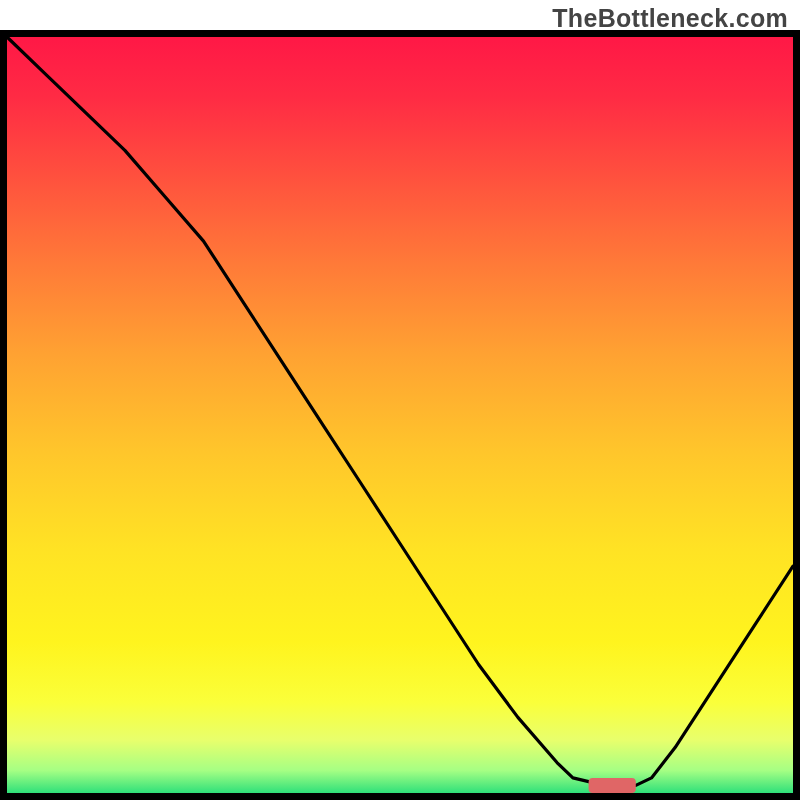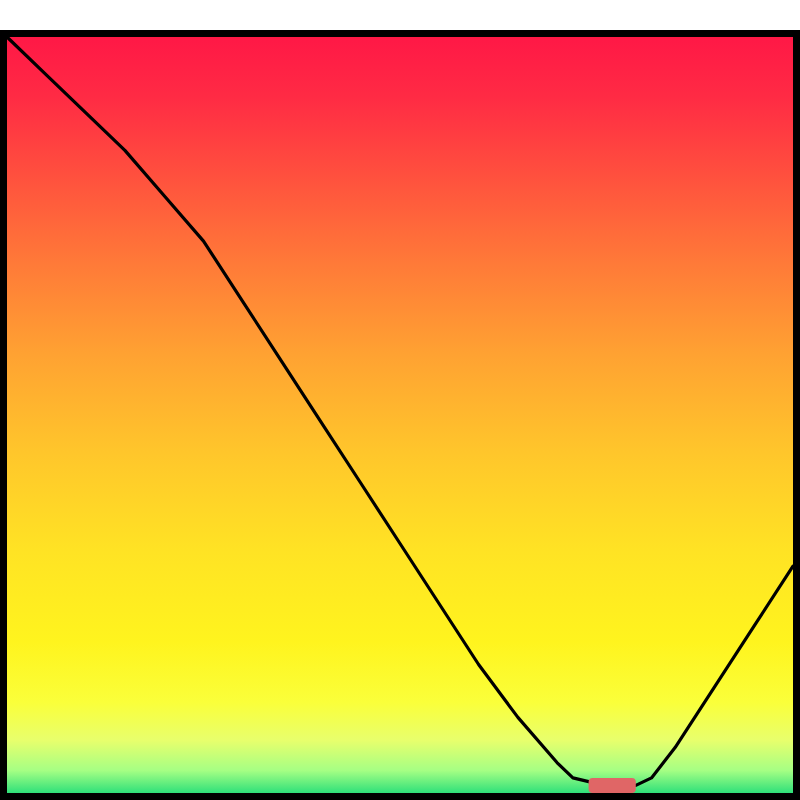--- a/index.html
+++ b/index.html
@@ -29,20 +29,21 @@
   svg {
     position: absolute;
     top: 0;
     left: 0;
   }
 </style>
 </head>
 <body>
 
 <div class="chart-wrap">
+  <div class="watermark">TheBottleneck.com</div>
 
   <svg id="chart-svg" width="800" height="800" viewBox="0 0 800 800">
     <defs>
       <linearGradient id="bg-grad" x1="0" y1="0" x2="0" y2="1">
           <stop offset="0.00%" stop-color="#ff1846"></stop>
           <stop offset="8.00%" stop-color="#ff2b44"></stop>
           <stop offset="18.00%" stop-color="#ff4f3e"></stop>
           <stop offset="30.00%" stop-color="#ff7a38"></stop>
           <stop offset="42.00%" stop-color="#ffa232"></stop>
           <stop offset="55.00%" stop-color="#ffc62b"></stop>

